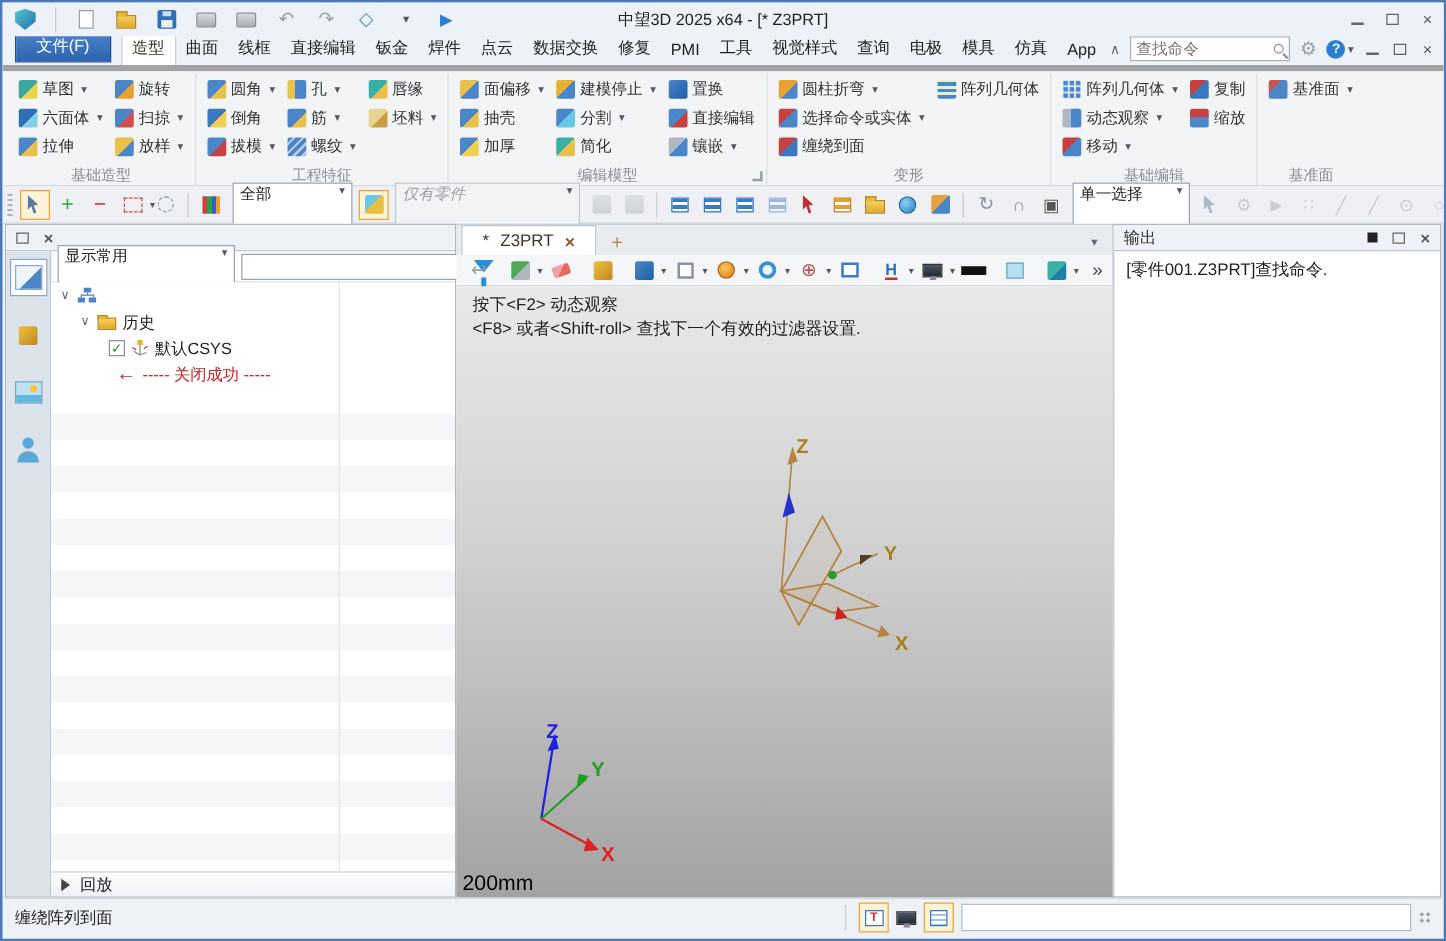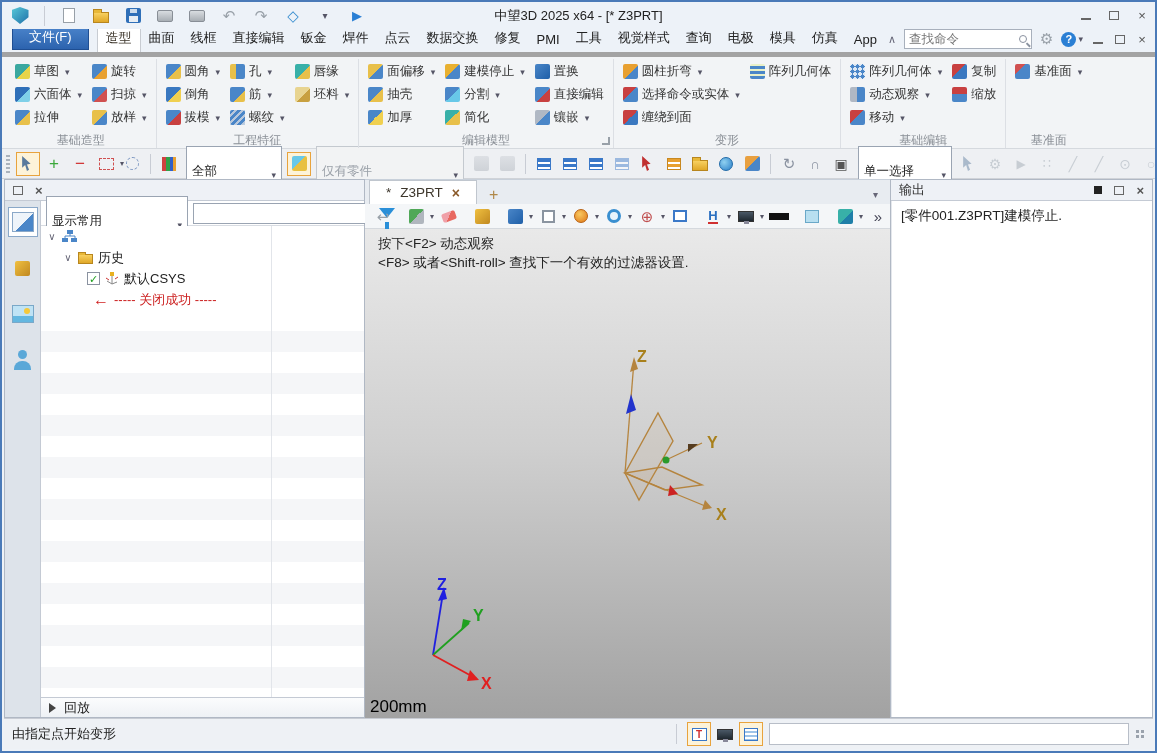--- a/index.html
+++ b/index.html
@@ -129,25 +129,25 @@
     display:flex; align-items:center; padding:0 4px; gap:2px; }
   .grip-v { width:4px; height:18px; margin-right:4px; flex:none;
     background:repeating-linear-gradient(180deg,#aab2bc 0 2px,transparent 2px 4px); }
   .tbtn { width:24px; height:24px; display:flex; align-items:center; justify-content:center;
     flex:none; cursor:default; position:relative; }
   .tbtn.hl { border:1px solid #e8a33d; background:#fdf3d9; }
   .tbtn.dim { opacity:.45; }
   .tbtn .tdd { position:absolute; right:-6px; font-size:8px; color:#556; }
   .tb-wrap { display:flex; align-items:center; gap:2px; }
   .vsep { width:1px; height:20px; background:#c8ccd4; margin:0 4px; flex:none; }
-  .combo { display:flex; align-items:flex-end; justify-content:space-between; background:#fff;
+  .combo { display:flex; align-items:flex-start; justify-content:space-between; background:#fff;
     border:1px solid #9aa4b2; height:35px; padding:0 5px; font-size:12.5px; color:#222;
     flex:none; margin:0 3px; cursor:default; }
   .combo .arr { color:#556; font-size:9px; margin-left:6px; }
-  .combo.disabled { background:#f2f3f4; color:#9aa0a8; border-color:#c4c9cf; }
+  .combo.disabled { background:#f2f3f4; color:#9aa0a8; border-color:#c4c9cf;font-style:italic; }
 
   
   .main { position:absolute; top:177px; left:2px; right:2px; bottom:33px; display:flex; }
 
   
   .mgr { width:361px; flex:none; display:flex; flex-direction:column;
     border:1px solid #b0b8c4; background:#fff; }
   .panel-title { height:21px; background:#eef1f6; border-bottom:1px solid #c4cad4;
     display:flex; align-items:center; font-size:13px; color:#333; padding:0 8px; gap:12px; }
   .panel-title .pt-label { flex:1; }
@@ -804,27 +804,27 @@
 
   <div class="outp">
     <div class="panel-title">
       <span class="pt-label">输出</span>
       <span class="sq-black"></span>
       <span class="winbox"></span>
       <span style="color:#555;font-weight:bold">×</span>
     </div>
     <div class="out-body">
 
-        <div class="out-line">[零件001.Z3PRT]建模停止.</div>
+        <div class="out-line">[零件001.Z3PRT]查找命令.</div>
       </div>
   </div>
 </div>
 
 <div class="statusbar">
-  <span>由指定点开始变形</span>
+  <span>缠绕阵列到面</span>
   <div class="status-right">
     <span class="vsep"></span>
     <span class="tb-wrap">
 
     <span class="tbtn hl">
           <span class="i-toolbox"></span>
         </span>
         <span class="tbtn">
           <span class="i-monitor"></span>
         </span>

